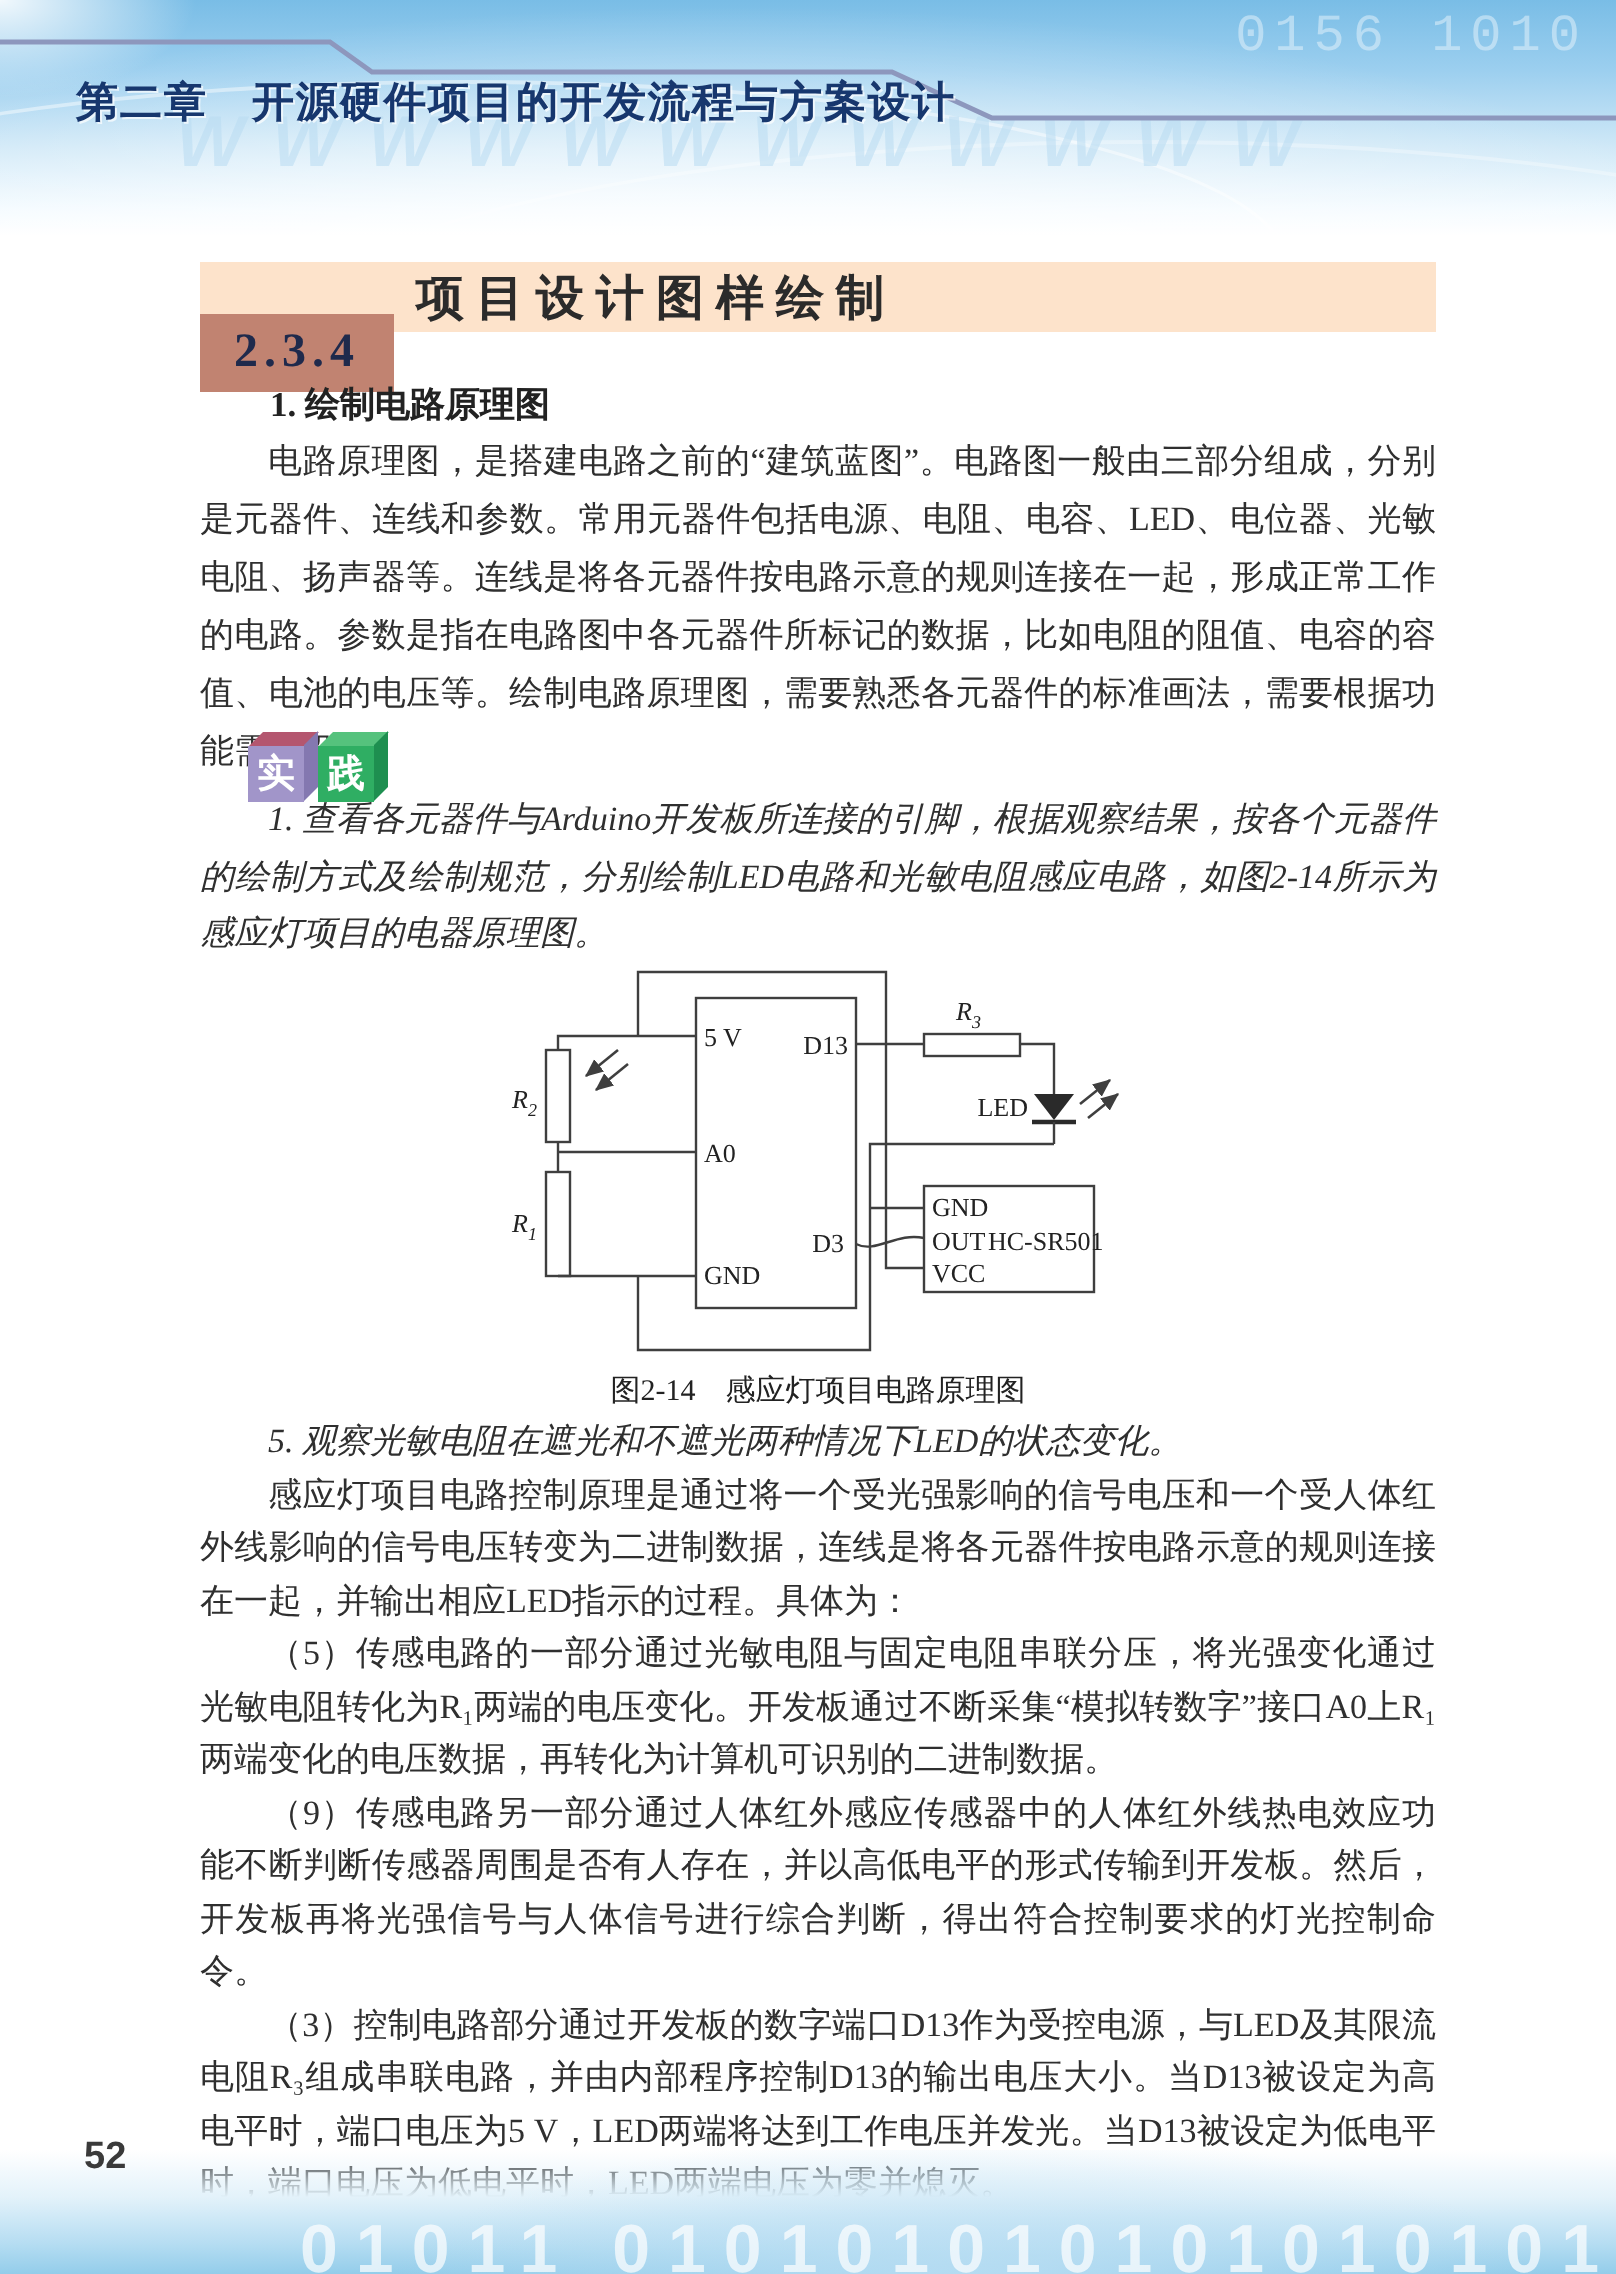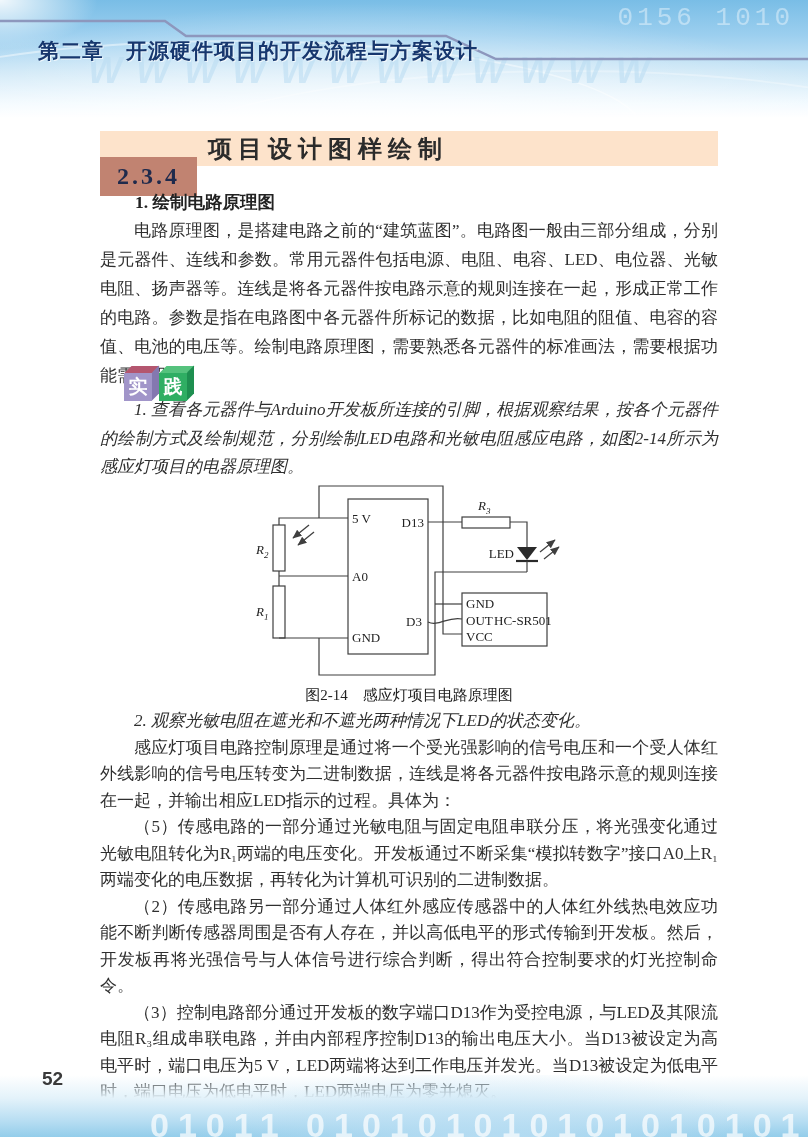--- a/index.html
+++ b/index.html
@@ -169,24 +169,24 @@
     <text x="264" y="81" text-anchor="end">LED</text>
     <text x="216" y="131">GND</text>
     <text x="216" y="148">OUT</text>
     <text x="244" y="148" font-size="12.5">HC-SR501</text>
     <text x="216" y="164">VCC</text>
   </svg>
 
   <div class="figure-caption">图2-14　感应灯项目电路原理图</div>
 
   <div class="flow-lower">
-    <p class="kaiti">2. 观察光敏电阻在遮光和不遮光两种情况下LED的状态变化。</p>
+    <p class="kaiti">5. 观察光敏电阻在遮光和不遮光两种情况下LED的状态变化。</p>
     <p>感应灯项目电路控制原理是通过将一个受光强影响的信号电压和一个受人体红外线影响的信号电压转变为二进制数据，连线是将各元器件按电路示意的规则连接在一起，并输出相应LED指示的过程。具体为：</p>
     <p>（5）传感电路的一部分通过光敏电阻与固定电阻串联分压，将光强变化通过光敏电阻转化为R₁两端的电压变化。开发板通过不断采集“模拟转数字”接口A0上R₁两端变化的电压数据，再转化为计算机可识别的二进制数据。</p>
-    <p>（2）传感电路另一部分通过人体红外感应传感器中的人体红外线热电效应功能不断判断传感器周围是否有人存在，并以高低电平的形式传输到开发板。然后，开发板再将光强信号与人体信号进行综合判断，得出符合控制要求的灯光控制命令。</p>
+    <p>（9）传感电路另一部分通过人体红外感应传感器中的人体红外线热电效应功能不断判断传感器周围是否有人存在，并以高低电平的形式传输到开发板。然后，开发板再将光强信号与人体信号进行综合判断，得出符合控制要求的灯光控制命令。</p>
     <p>（3）控制电路部分通过开发板的数字端口D13作为受控电源，与LED及其限流电阻R₃组成串联电路，并由内部程序控制D13的输出电压大小。当D13被设定为高电平时，端口电压为5 V，LED两端将达到工作电压并发光。当D13被设定为低电平时，端口电压为低电平时，LED两端电压为零并熄灭。</p>
   </div>
 
   <div class="footer-band"></div>
   <div class="binary-bottom">01011 0101010101010101010001</div>
   <div class="page-number">52</div>
 
 </div>
 
 </body></html>

